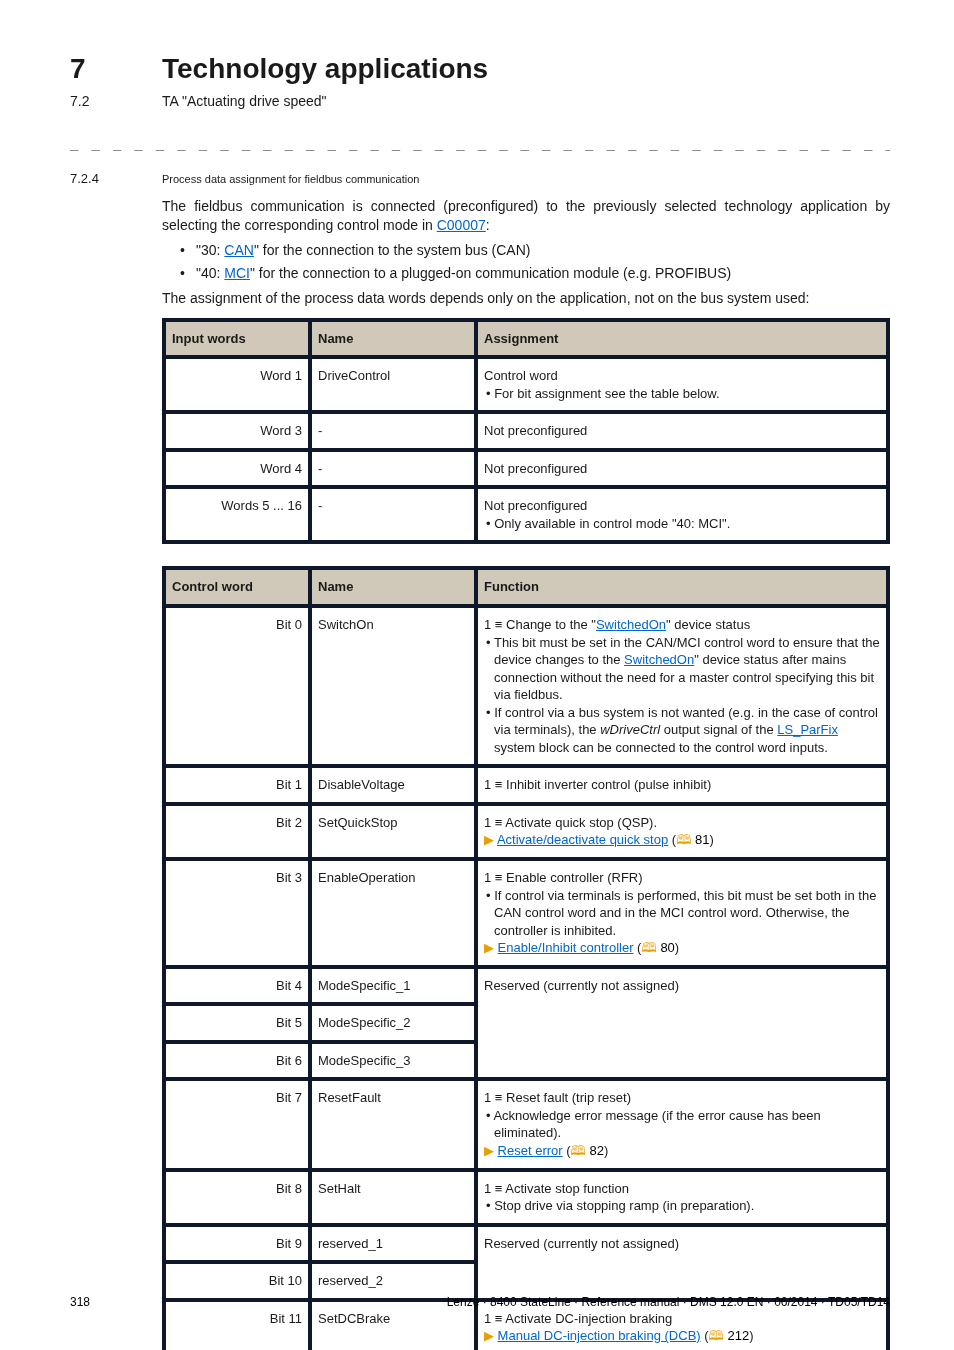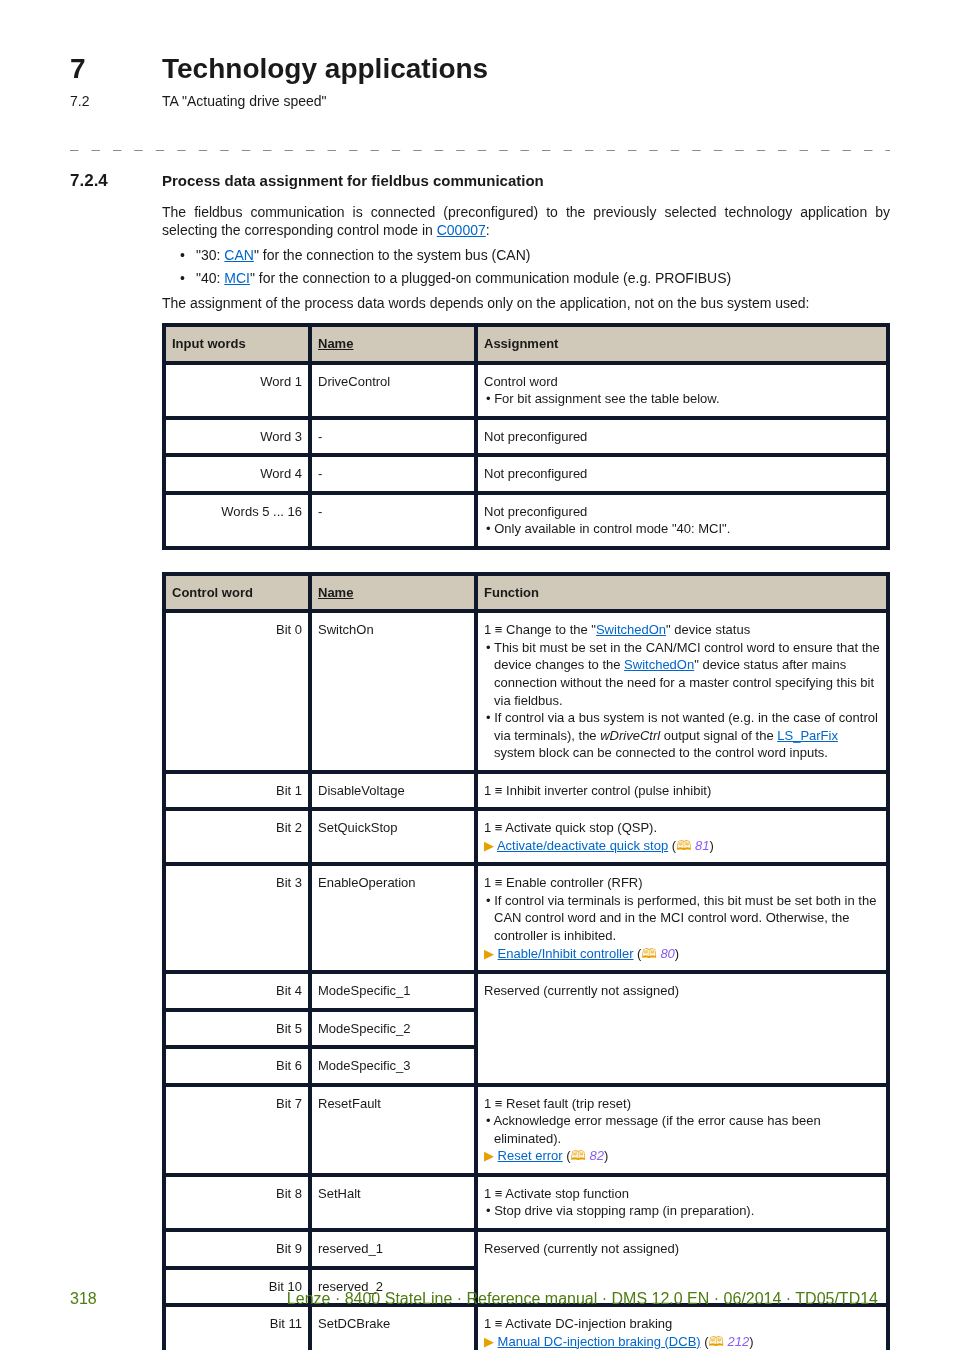--- a/index.html
+++ b/index.html
@@ -51,28 +51,28 @@
     color: #333;
     white-space: nowrap;
     overflow: hidden;
   }
   .section-row {
     display: flex;
     align-items: baseline;
     margin-bottom: 10px;
   }
   .sect-num {
-    font-size: 17px;
-    font-weight: 700;
+    font-size: 13px;
+    font-weight: 400;
     width: 92px;
     flex-shrink: 0;
   }
   .sect-title {
-    font-size: 15px;
-    font-weight: 700;
+    font-size: 11px;
+    font-weight: 400;
   }
   .body-text {
     margin-left: 92px;
     font-size: 14px;
     text-align: justify;
   }
   .body-text p { margin: 6px 0; }
   .bullets {
     margin: 6px 0 6px 110px;
     font-size: 14px;
@@ -91,34 +91,34 @@
     border: 4px solid #0f172a;
     padding: 8px 6px;
     vertical-align: top;
     text-align: left;
   }
   thead th {
     background: #d0c8b8;
     font-weight: 700;
   }
   .col-key { width: 130px; text-align: right; }
-  .col-name { width: 150px; text-decoration: underline; }
-  .pageref { color: #8b5cf6; font-style: italic; }
+  .col-name { width: 150px; }
+  .pageref { color: #000000; }
   .subbullet { padding-left: 10px; text-indent: -8px; }
   .subbullet::before { content: "• "; }
   .italic { font-style: italic; }
   .footer {
     position: absolute;
     bottom: 40px;
     left: 70px;
-    right: 76px;
+    right: 64px;
     display: flex;
     justify-content: space-between;
-    font-size: 16px;
-    color: #4d7c0f;
+    font-size: 12px;
+    color: #000000;
   }
 </style>
 </head>
 <body>
 
 <div class="page">
 
   <div class="header-row">
     <div class="chapter-num">7</div>
     <div class="chapter-title">Technology applications</div>

